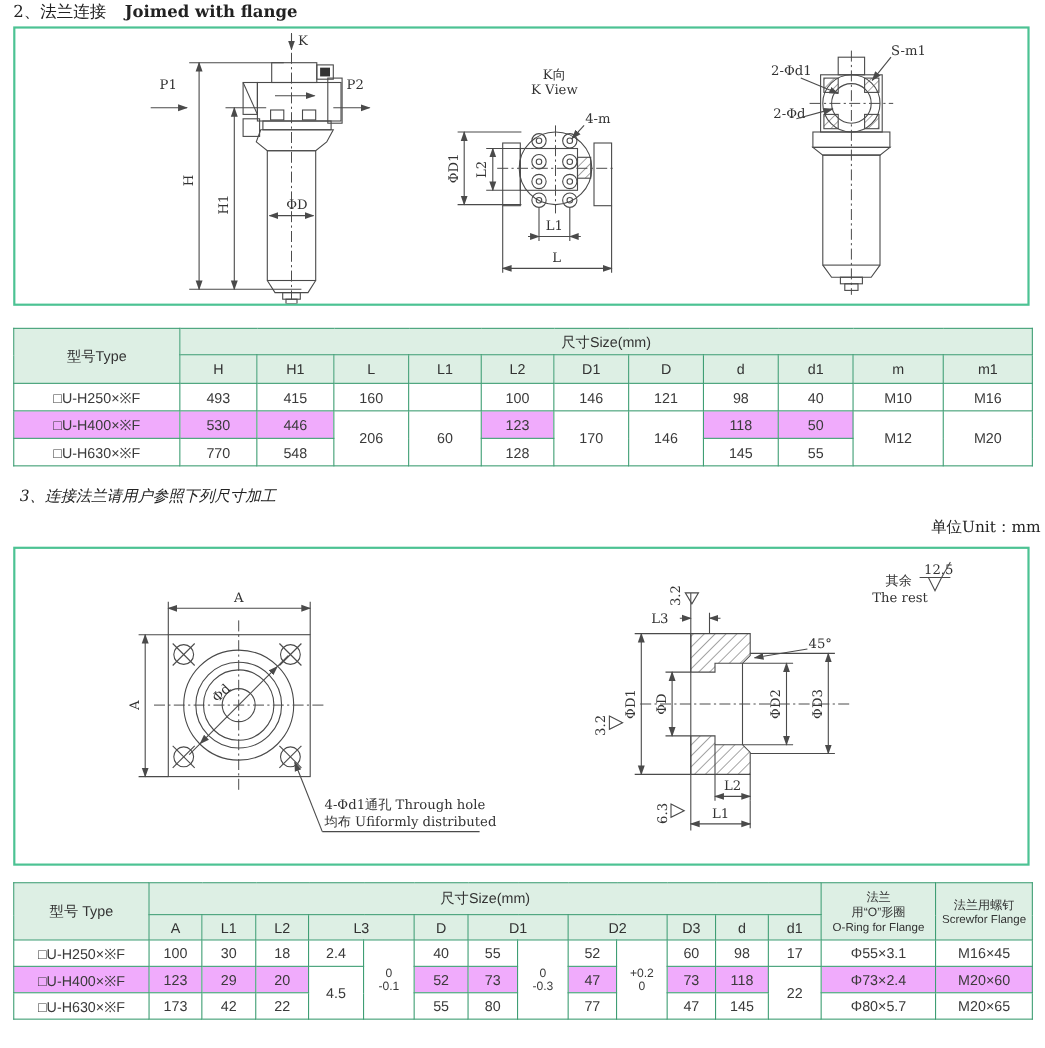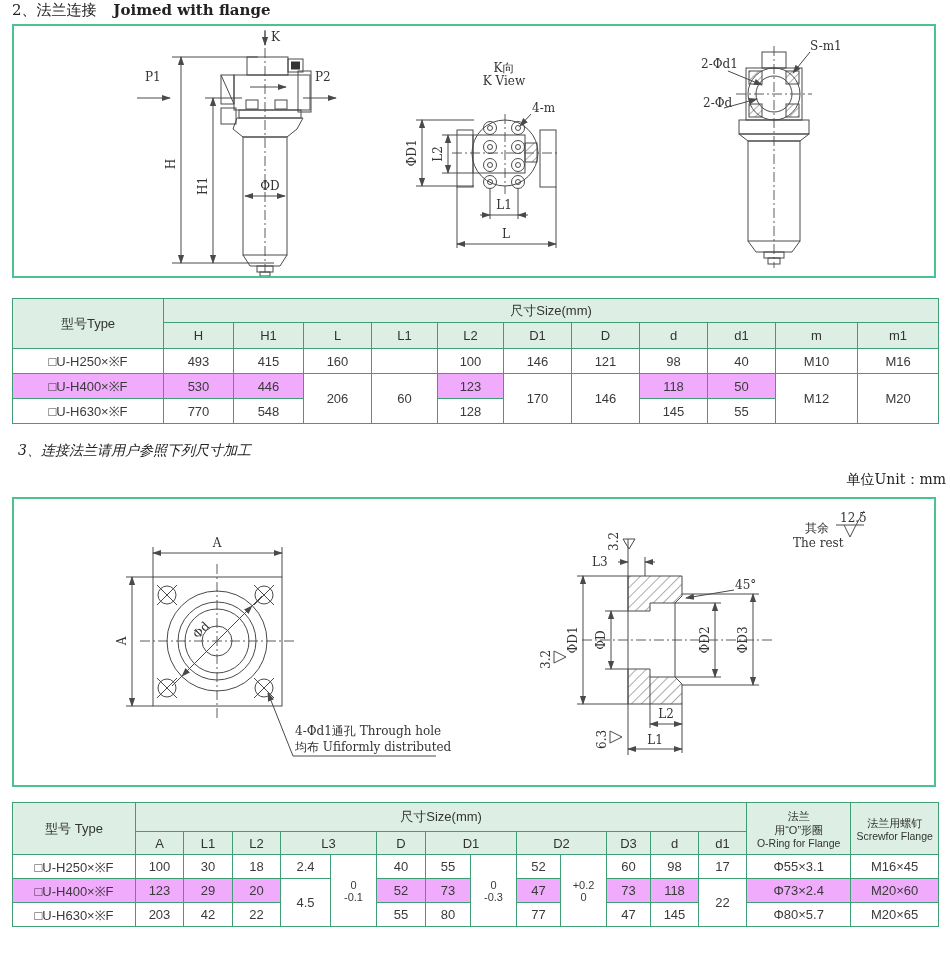--- a/index.html
+++ b/index.html
@@ -459,21 +459,21 @@
       <td>73</td>
       <td>47</td>
       <td>73</td>
       <td>118</td>
       <td rowspan="2" class="mg">22</td>
       <td>Φ73×2.4</td>
       <td>M20×60</td>
     </tr>
     <tr class="h24">
       <td>□U-H630×※F</td>
-      <td>203</td>
+      <td>173</td>
       <td>42</td>
       <td>22</td>
       <td>55</td>
       <td>80</td>
       <td>77</td>
       <td>47</td>
       <td>145</td>
       <td>Φ80×5.7</td>
       <td>M20×65</td>
     </tr>

